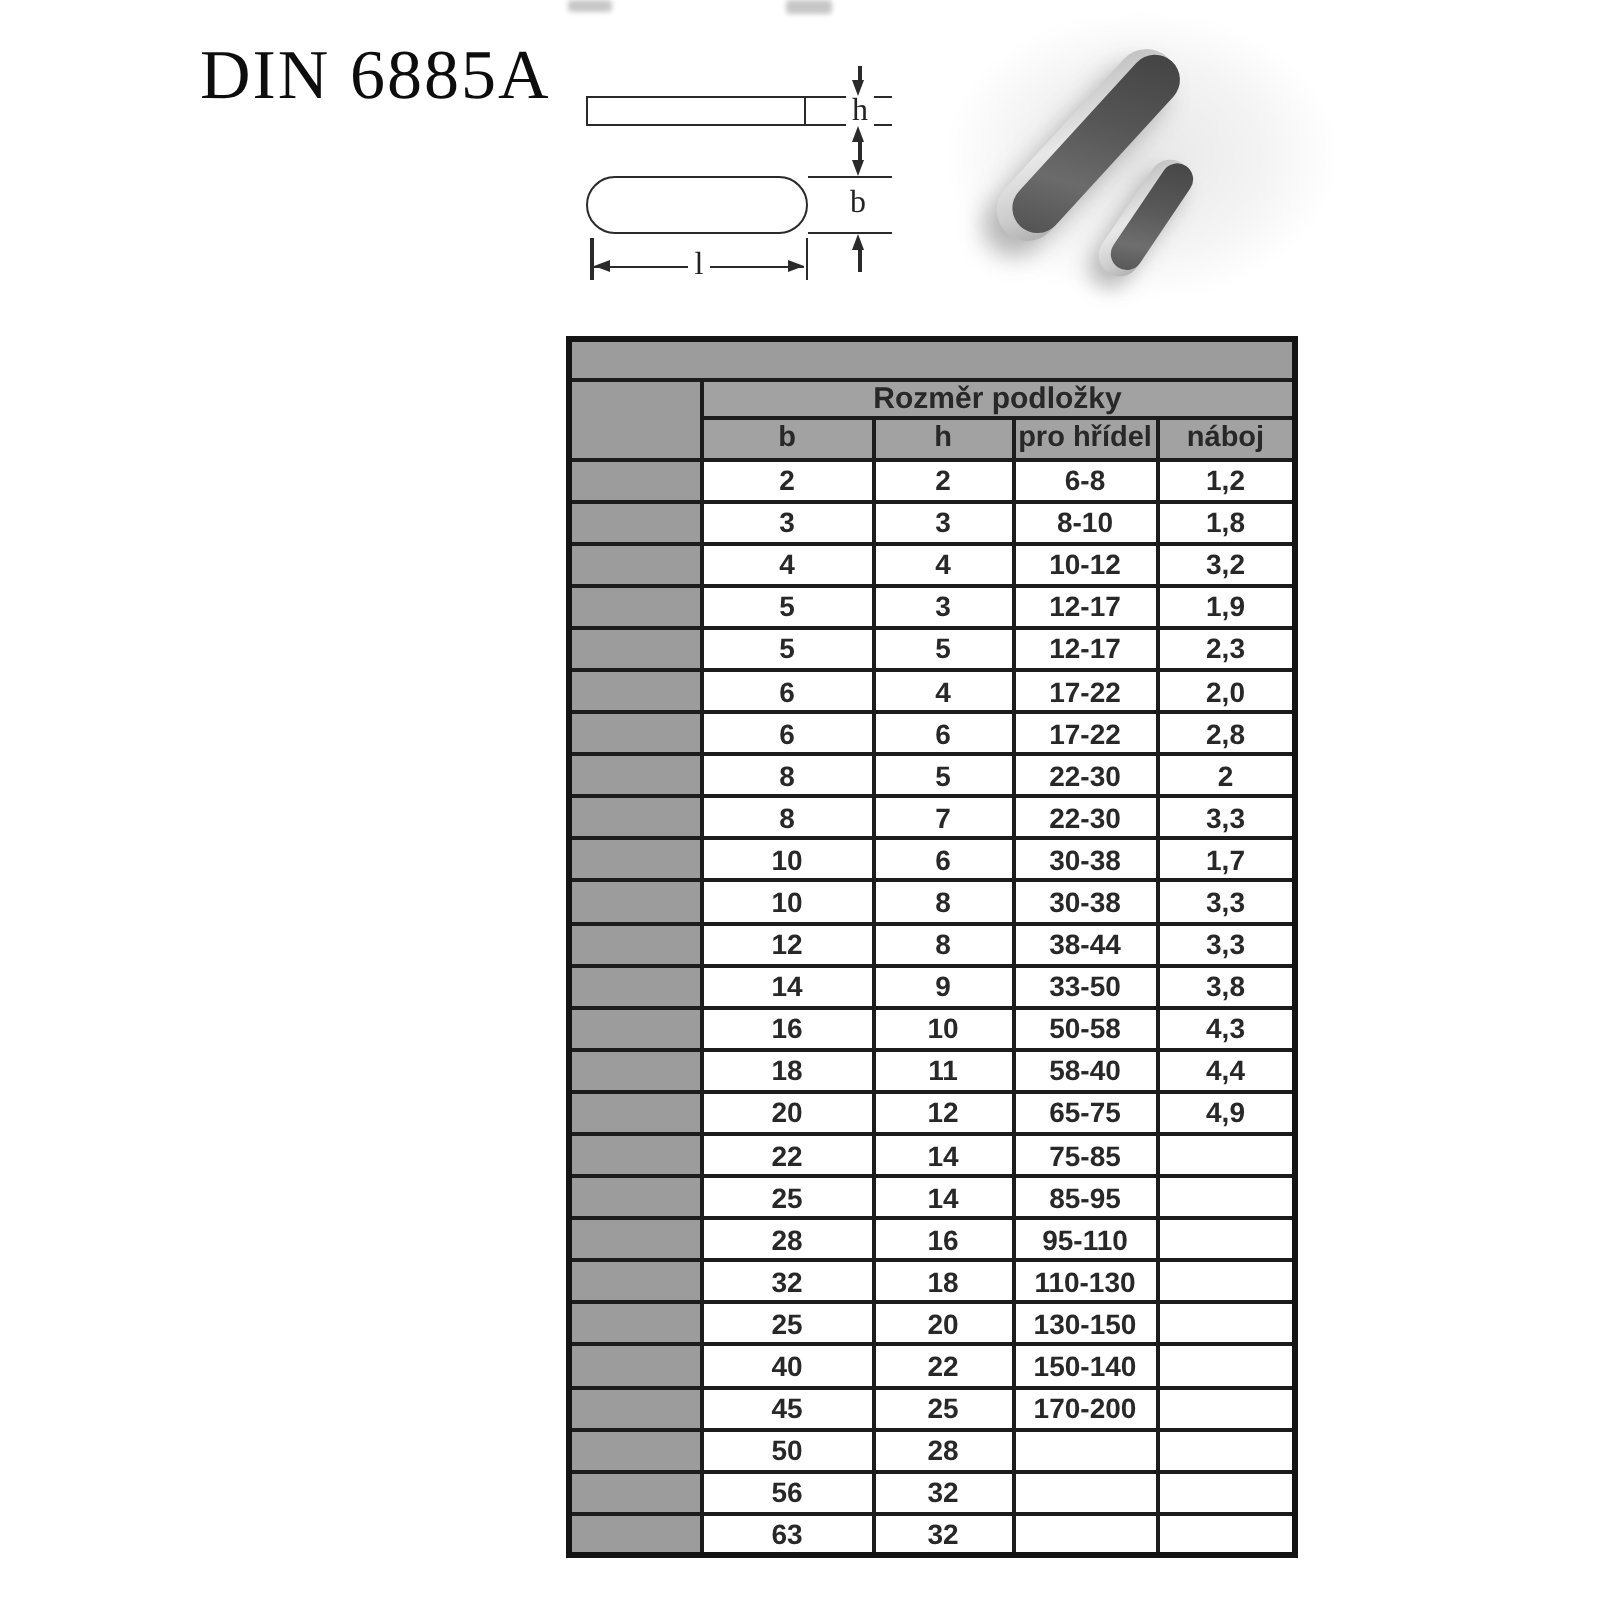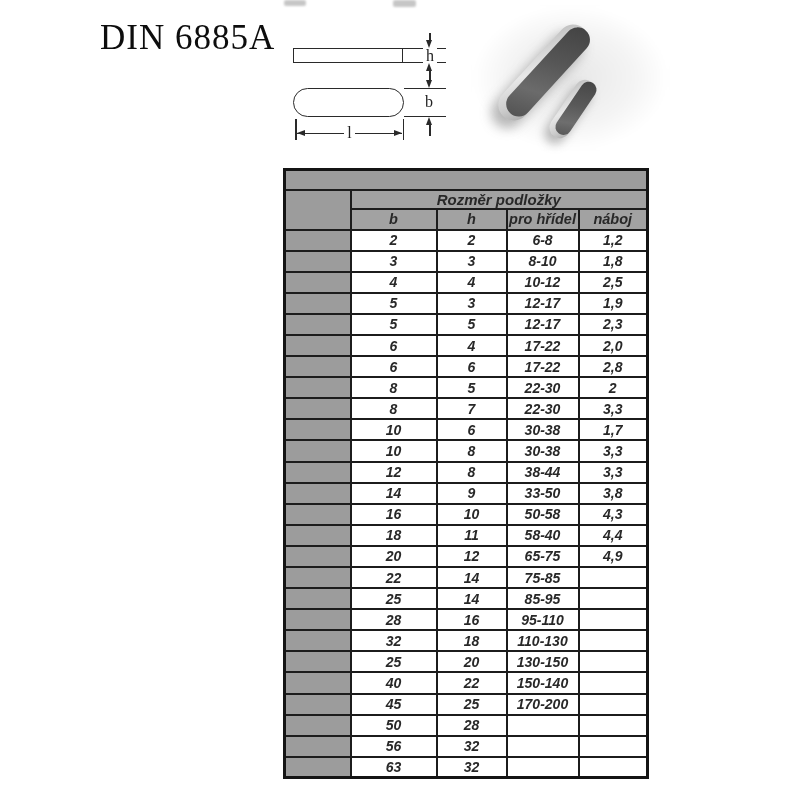--- a/index.html
+++ b/index.html
@@ -42,21 +42,21 @@
   .small .keyrot { transform:rotate(34deg); }
   .key-side { position:absolute; inset:0; border-radius:999px;
               background:linear-gradient(115deg, #bdbdbd 0%, #e8e8e8 45%, #cccccc 75%, #a8a8a8 100%); }
   .big   .key-top { position:absolute; left:6px; top:0; right:0; bottom:7px; border-radius:999px;
               background:linear-gradient(155deg, #424242 0%, #565656 40%, #6b6b6b 70%, #515151 100%); }
   .small .key-top { position:absolute; left:4.5px; top:0; right:0; bottom:5px; border-radius:999px;
               background:linear-gradient(155deg, #454545 0%, #595959 45%, #6e6e6e 75%, #545454 100%); }
 
   
   table.dim { position:absolute; left:283px; top:168px; border-collapse:collapse;
-              table-layout:fixed; border:3px solid #141414;font-style:italic; }
+              table-layout:fixed; border:3px solid #141414; }
   table.dim td, table.dim th { border:2px solid #1c1c1c; text-align:center; vertical-align:middle;
               color:#282828; overflow:hidden; white-space:nowrap; }
   .band-row td { height:20px; background:#9c9c9c; border-bottom:3px solid #111; }
   .corner-cell { background:#9c9c9c; }
   .group-row th { height:18px; background:#a2a2a2; font-size:15px; font-weight:bold; }
   .head-row th  { height:21px; background:#a2a2a2; font-size:14.5px; font-weight:bold; }
   tbody td { height:21.1px; background:#ffffff; font-size:14px; font-weight:600; }
   tbody td.c-gray { background:#9c9c9c; }
 </style>
 </head>
@@ -149,21 +149,21 @@
           <td>3</td>
           <td>3</td>
           <td>8-10</td>
           <td>1,8</td>
         </tr>
         <tr>
           <td class="c-gray"></td>
           <td>4</td>
           <td>4</td>
           <td>10-12</td>
-          <td>2,5</td>
+          <td>3,2</td>
         </tr>
         <tr>
           <td class="c-gray"></td>
           <td>5</td>
           <td>3</td>
           <td>12-17</td>
           <td>1,9</td>
         </tr>
         <tr>
           <td class="c-gray"></td>

